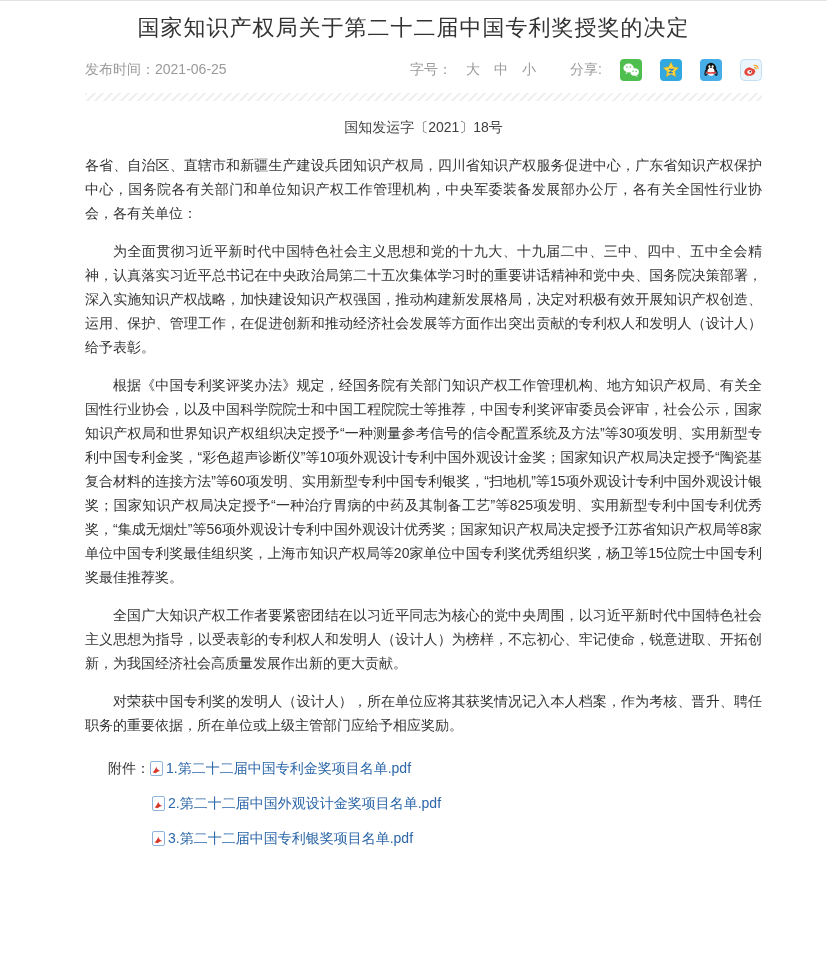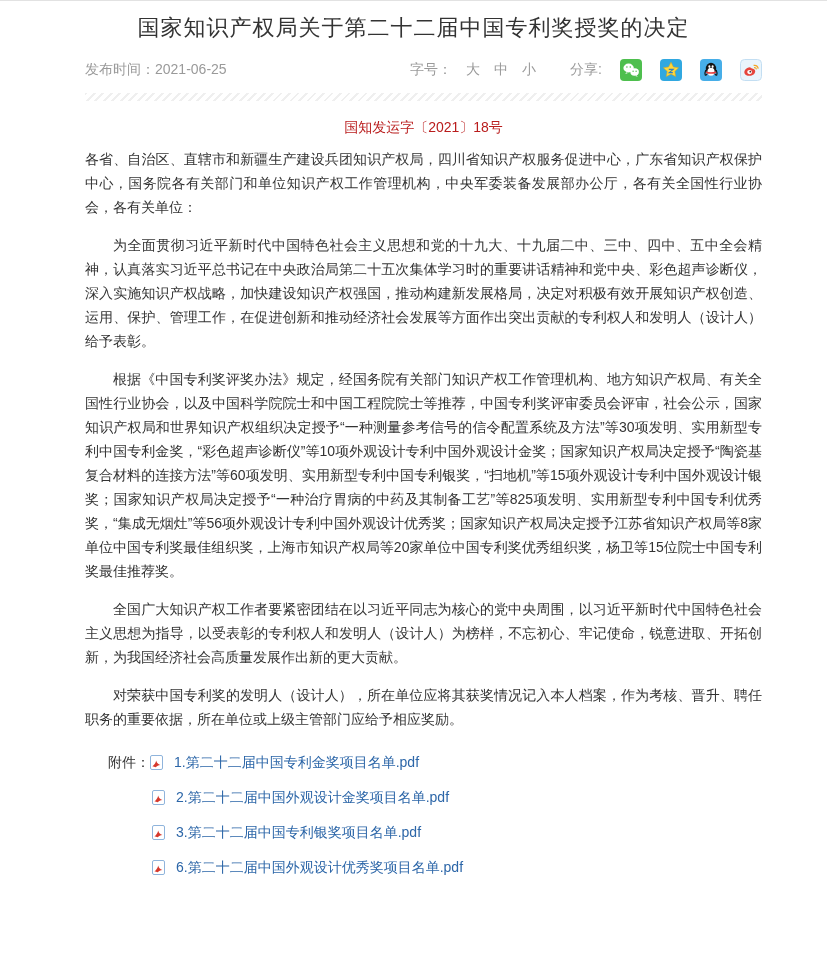--- a/index.html
+++ b/index.html
@@ -38,44 +38,43 @@
   .share-icon { margin-left: 18px; width: 22px; height: 22px; display: inline-block; cursor: pointer; }
   .share-icon svg { display: block; }
   .hatch-divider {
     margin: 10px 65px 0 85px;
     height: 8px;
     background: repeating-linear-gradient(135deg, #efefef 0 2px, #ffffff 2px 6px);
   }
   .doc-number {
     text-align: center;
     font-size: 14px;
-    color: #b91c1c;
+    color: #404040;
     margin: 18px 65px 0 85px;
   }
-  .content { margin: 10px 65px 0 85px; }
+  .content { margin: 16px 65px 0 85px; }
   .content p {
     font-size: 14px;
     line-height: 24px;
     text-align: justify;
     text-indent: 2em;
     margin-bottom: 14px;
     color: #333;
   }
   .content p.no-indent { text-indent: 0; }
   .attach-block { margin: 6px 65px 0 108px; }
   .attach-row { display: flex; align-items: center; height: 35px; font-size: 14px; }
   .attach-label { color: #333; white-space: nowrap; }
   .attach-indent { width: 44px; flex: 0 0 44px; }
   .attach-link {
     color: #2c66a8;
     text-decoration: none;
     display: flex;
     align-items: center;
     cursor: pointer;
-    gap: 8px;
   }
   .pdf-ico { width: 13px; height: 15px; margin-right: 3px; display: inline-block; }
   .pdf-ico svg { display: block; }
 </style>
 </head>
 <body>
 
 <div class="top-line"></div>
 
 <h1 class="page-title">国家知识产权局关于第二十二届中国专利奖授奖的决定</h1>
@@ -138,21 +137,21 @@
     </span>
   </div>
 </div>
 
 <div class="hatch-divider"></div>
 
 <div class="doc-number">国知发运字〔2021〕18号</div>
 
 <div class="content">
   <p class="no-indent">各省、自治区、直辖市和新疆生产建设兵团知识产权局，四川省知识产权服务促进中心，广东省知识产权保护中心，国务院各有关部门和单位知识产权工作管理机构，中央军委装备发展部办公厅，各有关全国性行业协会，各有关单位：</p>
-  <p>为全面贯彻习近平新时代中国特色社会主义思想和党的十九大、十九届二中、三中、四中、五中全会精神，认真落实习近平总书记在中央政治局第二十五次集体学习时的重要讲话精神和党中央、彩色超声诊断仪，深入实施知识产权战略，加快建设知识产权强国，推动构建新发展格局，决定对积极有效开展知识产权创造、运用、保护、管理工作，在促进创新和推动经济社会发展等方面作出突出贡献的专利权人和发明人（设计人）给予表彰。</p>
+  <p>为全面贯彻习近平新时代中国特色社会主义思想和党的十九大、十九届二中、三中、四中、五中全会精神，认真落实习近平总书记在中央政治局第二十五次集体学习时的重要讲话精神和党中央、国务院决策部署，深入实施知识产权战略，加快建设知识产权强国，推动构建新发展格局，决定对积极有效开展知识产权创造、运用、保护、管理工作，在促进创新和推动经济社会发展等方面作出突出贡献的专利权人和发明人（设计人）给予表彰。</p>
   <p>根据《中国专利奖评奖办法》规定，经国务院有关部门知识产权工作管理机构、地方知识产权局、有关全国性行业协会，以及中国科学院院士和中国工程院院士等推荐，中国专利奖评审委员会评审，社会公示，国家知识产权局和世界知识产权组织决定授予“一种测量参考信号的信令配置系统及方法”等30项发明、实用新型专利中国专利金奖，“彩色超声诊断仪”等10项外观设计专利中国外观设计金奖；国家知识产权局决定授予“陶瓷基复合材料的连接方法”等60项发明、实用新型专利中国专利银奖，“扫地机”等15项外观设计专利中国外观设计银奖；国家知识产权局决定授予“一种治疗胃病的中药及其制备工艺”等825项发明、实用新型专利中国专利优秀奖，“集成无烟灶”等56项外观设计专利中国外观设计优秀奖；国家知识产权局决定授予江苏省知识产权局等8家单位中国专利奖最佳组织奖，上海市知识产权局等20家单位中国专利奖优秀组织奖，杨卫等15位院士中国专利奖最佳推荐奖。</p>
   <p>全国广大知识产权工作者要紧密团结在以习近平同志为核心的党中央周围，以习近平新时代中国特色社会主义思想为指导，以受表彰的专利权人和发明人（设计人）为榜样，不忘初心、牢记使命，锐意进取、开拓创新，为我国经济社会高质量发展作出新的更大贡献。</p>
   <p>对荣获中国专利奖的发明人（设计人），所在单位应将其获奖情况记入本人档案，作为考核、晋升、聘任职务的重要依据，所在单位或上级主管部门应给予相应奖励。</p>
 </div>
 
 <div class="attach-block">
   <div class="attach-row">
     <span class="attach-label">附件：</span>
     <a class="attach-link">
       <span class="pdf-ico">
@@ -181,26 +180,14 @@
     <a class="attach-link">
       <span class="pdf-ico">
           <svg width="13" height="15" viewBox="0 0 13 15">
             <rect x="0.5" y="0.5" width="12" height="14" rx="1.5" fill="#ffffff" stroke="#8fb4dc"></rect>
             <path d="M2.4 11.2 C4 10.4 5.6 8 6.2 5.4 C6.6 7.4 7.9 9.3 10.4 10 C8.3 10.3 6.9 11.1 5.7 12.2 C4.6 11.7 3.5 11.4 2.4 11.2 Z" fill="#d6382c"></path>
           </svg>
         </span>
       <span>3.第二十二届中国专利银奖项目名单.pdf</span>
     </a>
   </div>
-  <div class="attach-row">
-    <span class="attach-indent"></span>
-    <a class="attach-link">
-      <span class="pdf-ico">
-          <svg width="13" height="15" viewBox="0 0 13 15">
-            <rect x="0.5" y="0.5" width="12" height="14" rx="1.5" fill="#ffffff" stroke="#8fb4dc"></rect>
-            <path d="M2.4 11.2 C4 10.4 5.6 8 6.2 5.4 C6.6 7.4 7.9 9.3 10.4 10 C8.3 10.3 6.9 11.1 5.7 12.2 C4.6 11.7 3.5 11.4 2.4 11.2 Z" fill="#d6382c"></path>
-          </svg>
-        </span>
-      <span>6.第二十二届中国外观设计优秀奖项目名单.pdf</span>
-    </a>
-  </div>
 
 </div>
 
 </body></html>

